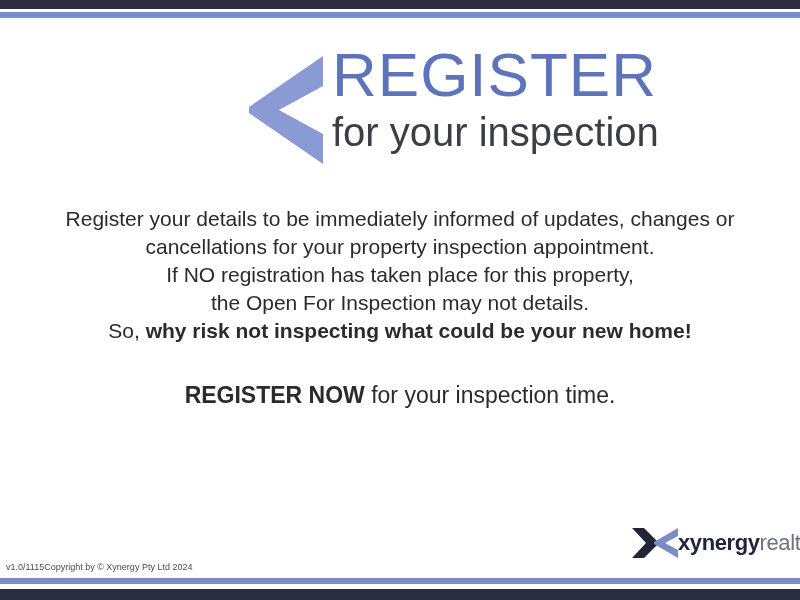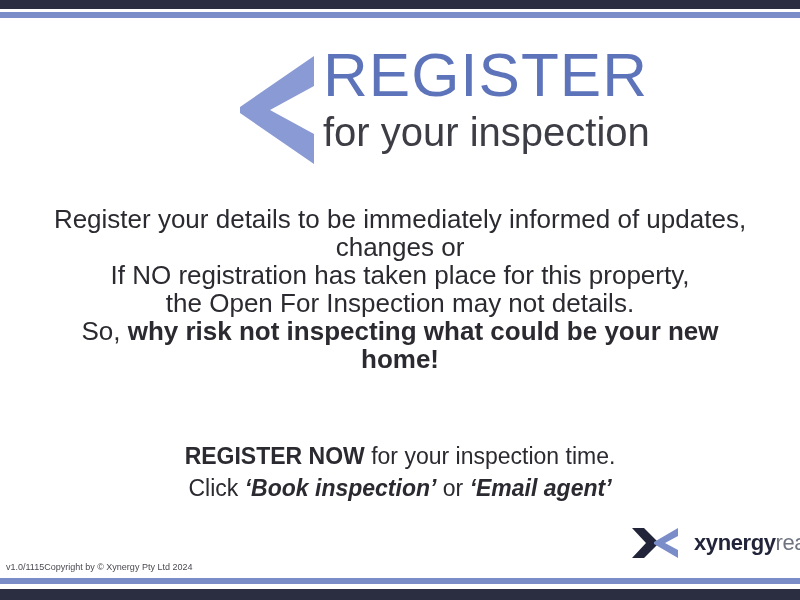--- a/index.html
+++ b/index.html
@@ -45,21 +45,21 @@
   .bar-dark-bottom {
     top: 589px;
     height: 11px;
     background: #2b2e40;
   }
 
   
   .header {
     position: absolute;
     top: 44px;
-    left: 0;
+    left: 9px;
     width: 636px;
     height: 130px;
     padding-left: 35px;
   }
   .header-inner {
     position: relative;
     width: 800px;
     height: 130px;
   }
   .chevron-mark {
@@ -100,27 +100,27 @@
   
   .content {
     position: absolute;
     top: 205px;
     left: 40px;
     width: 720px;
     text-align: center;
     color: #2a2a30;
   }
   .para {
-    font-size: 26px;
+    font-size: 21px;
     line-height: 28px;
     margin: 0;
   }
   .para-gap-1 { }
   .para-gap-2 { }
-  .cta-block  { margin-top: 67px; }
+  .cta-block  { margin-top: 34px; }
   .cta-line {
     font-size: 23px;
     line-height: 32px;
     margin: 0;
   }
   b { font-weight: 700; }
   .bi {
     font-weight: 700;
     font-style: italic;
   }
@@ -146,21 +146,20 @@
   }
   .brand-word {
     font-size: 22px;
     line-height: 22px;
     letter-spacing: -0.4px;
     white-space: nowrap;
   }
   .brand-word .w1 {
     font-weight: 700;
     color: #22253a;
-    margin-left: 16px;
   }
   .brand-word .w2 {
     font-weight: 400;
     color: #6f7380;
   }
 
   .footnote {
     position: absolute;
     left: 6px;
     top: 561px;
@@ -195,37 +194,35 @@
         <div class="title-sub">for your inspection</div>
       </div>
 
     </div>
   </div>
 
   <div class="content">
 
     <p class="para">
       <span>Register your details to be immediately informed of updates, changes or</span><br>
+      <span>cancellations for your property inspection appointment.</span>
     </p>
 
     <p class="para para-gap-1">
       <span>If NO registration has taken place for this property,</span><br>
       <span>the Open For Inspection may not details.</span>
     </p>
 
     <p class="para para-gap-2">
       <span>So, </span><b>why risk not inspecting what could be your new home!</b>
     </p>
 
     <div class="cta-block">
       <p class="cta-line">
         <b>REGISTER NOW</b><span> for your inspection time.</span>
-      </p>
-      <p class="cta-line">
-        <span>Click </span><span class="bi">‘Book inspection’</span><span> or </span><span class="bi">‘Email agent’</span>
       </p>
     </div>
 
   </div>
 
   <div class="brand">
     <div class="brand-mark">
       <svg viewBox="0 0 46 30" xmlns="http://www.w3.org/2000/svg" aria-hidden="true">
         <polygon points="0,0 12,0 27,15 12,30 0,30 14,15" fill="#22253a"></polygon>
         <polygon points="46,0 46,8 33,15 46,22 46,30 22,16 22,14" fill="#7b8dc9"></polygon>

